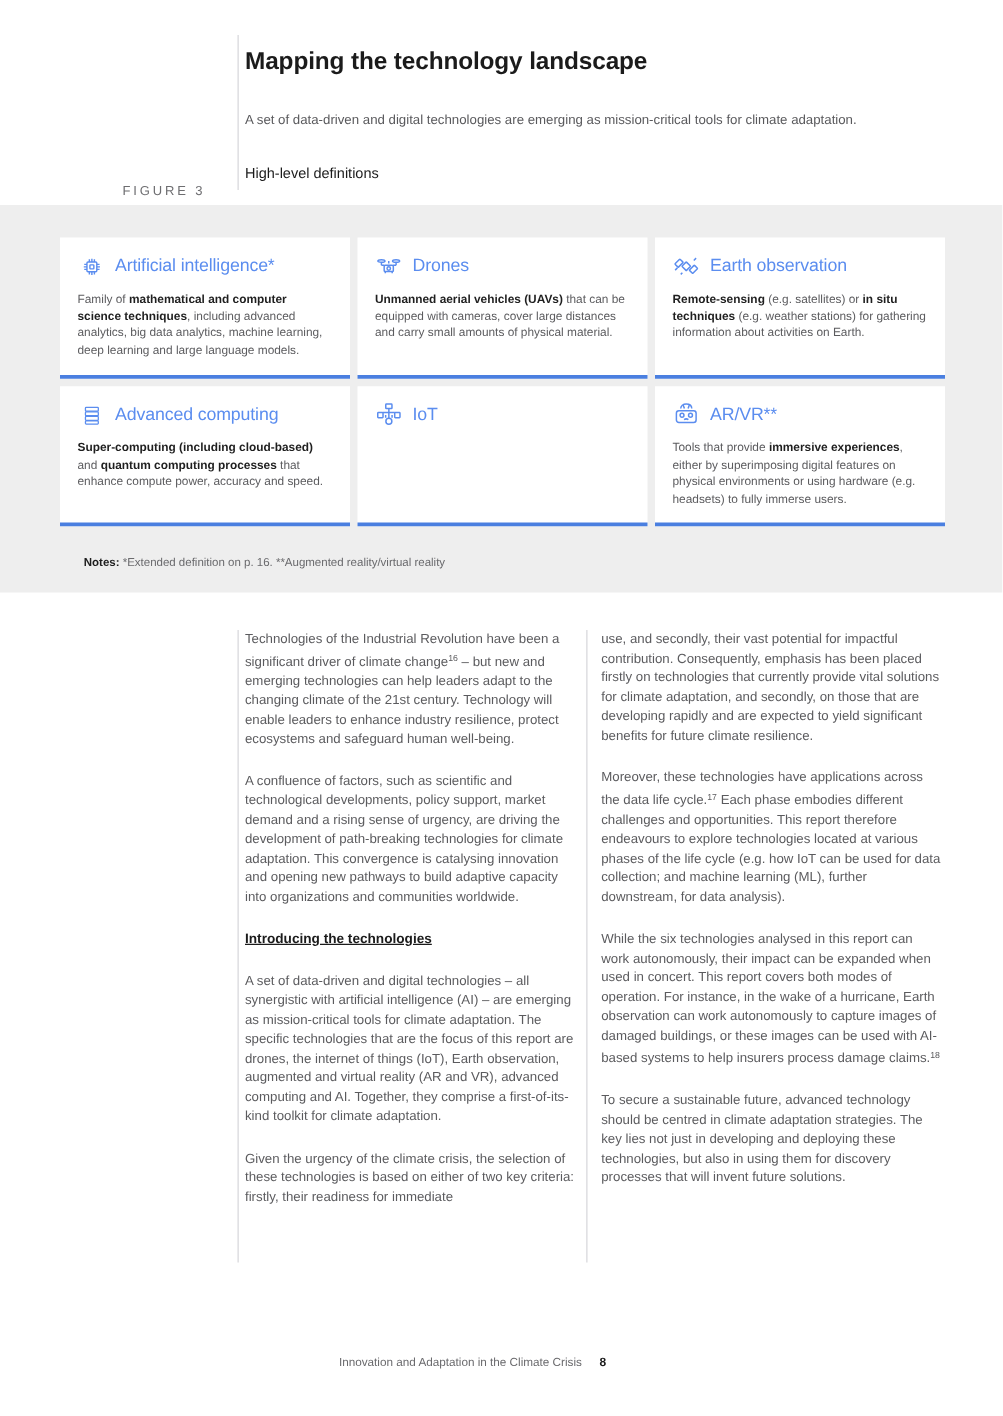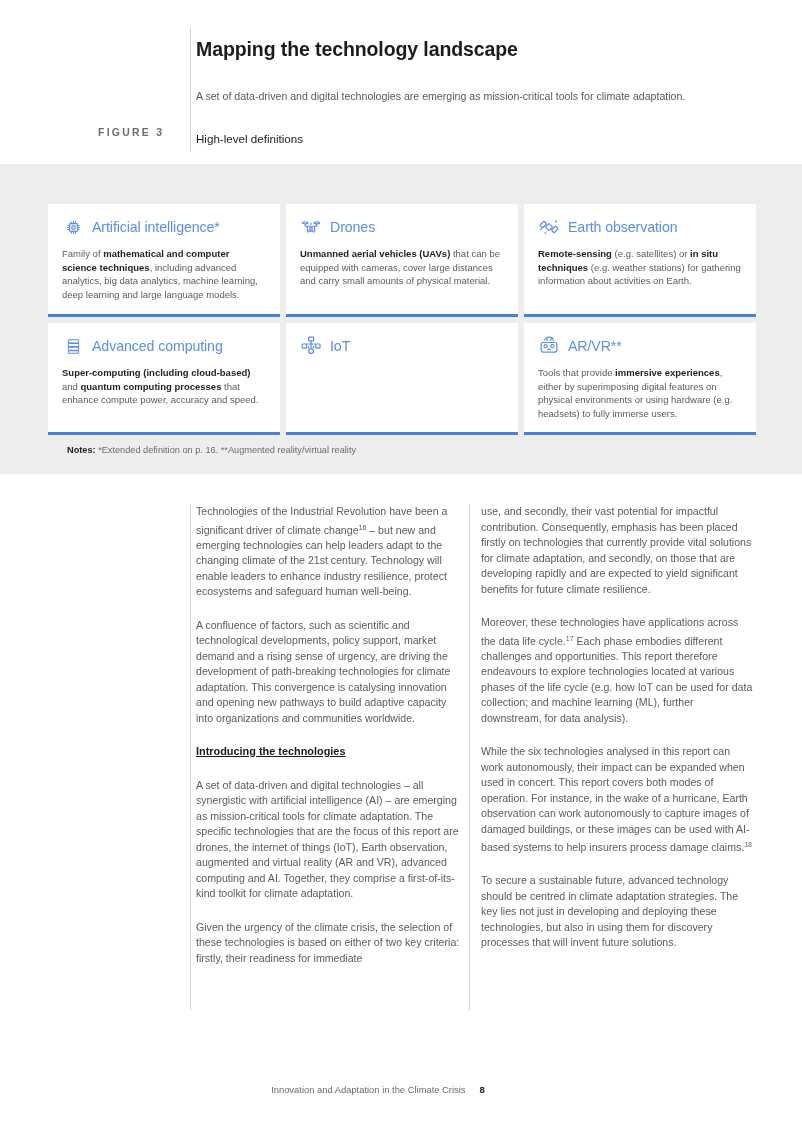--- a/index.html
+++ b/index.html
@@ -47,25 +47,24 @@
     left: 196px;
     top: 88px;
     width: 575px;
     font-size: 10.6px;
     line-height: 16px;
     color: #59595c;
   }
   .figure-label {
     position: absolute;
     left: 98px;
-    top: 127px;
+    top: 148px;
     font-size: 10.4px;
     letter-spacing: 2.3px;
     color: #6d6d70;
-    font-weight: bold;
   }
   .figure-caption {
     position: absolute;
     left: 196px;
     top: 132px;
     font-size: 11.6px;
     font-weight: normal;
     color: #1b1b1b;
   }
 
@@ -73,21 +72,21 @@
   .figure-band {
     position: absolute;
     left: 0; top: 164px;
     width: 802px;
     height: 310px;
     background: #eeeeee;
   }
   .cards-grid {
     position: absolute;
     left: 48px;
-    top: 40px;
+    top: 26px;
     width: 708px;
     display: grid;
     grid-template-columns: repeat(3, 232px);
     grid-gap: 6px 6px;
   }
   .card {
     position: relative;
     background: #ffffff;
     border-bottom: 3px solid #4a7fe0;
     padding: 12px 14px 14px 14px;

